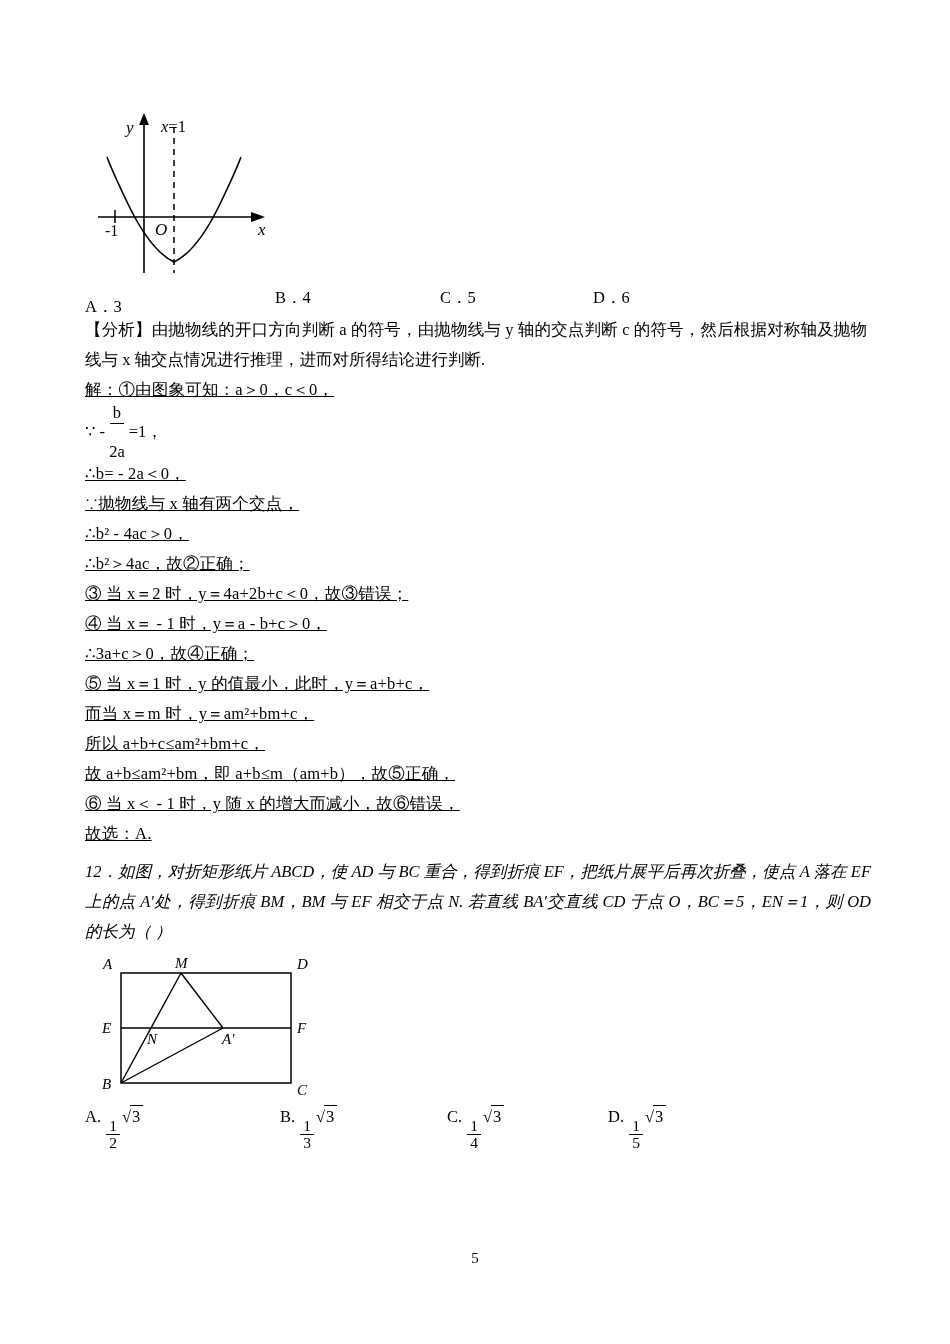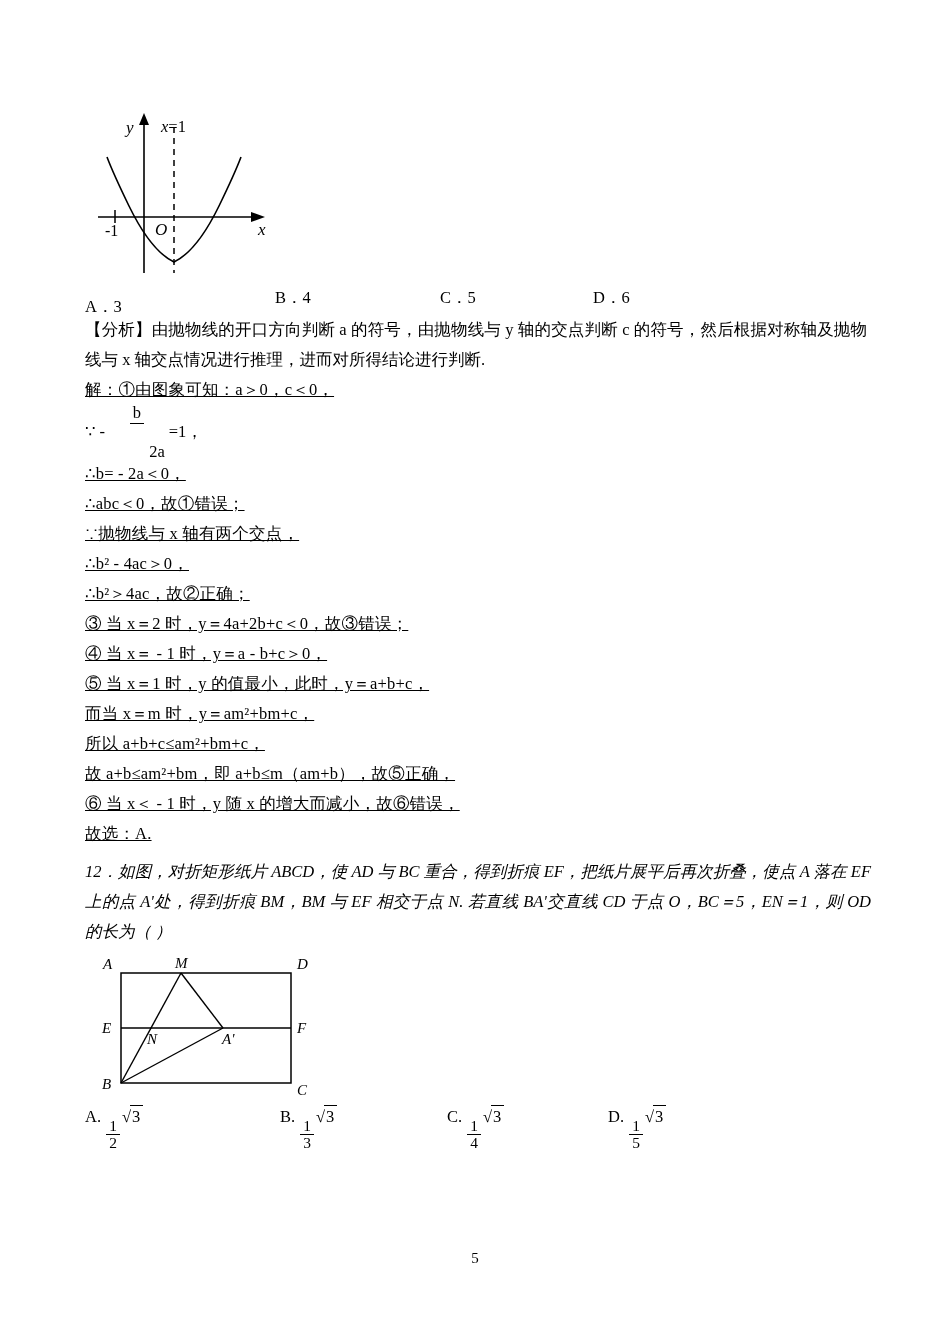--- a/index.html
+++ b/index.html
@@ -79,21 +79,20 @@
     margin: 0 1px;
     line-height: 1.05;
     font-size: 16.5px;
   }
   .frac .num {
     padding: 0 3px 1px 3px;
     border-bottom: 1.4px solid #000;
   }
   .frac .den {
     padding: 19px 3px 0 3px;
-    margin-left: 40px;
   }
 
   
   .sfrac {
     display: inline-flex;
     flex-direction: column;
     align-items: center;
     vertical-align: -0.55em;
     line-height: 1.06;
     font-size: 15.5px;
@@ -189,26 +188,26 @@
     <div class="frac-line">
       <span>∵ -</span>
       <span class="frac">
         <span class="num">b</span>
         <span class="den">2a</span>
       </span>
       <span>=1，</span>
     </div>
 
     <div class="line">∴b= - 2a＜0，</div>
-    <div class="line">∴abc＜0，故①错误；</div>
     <div class="line">∵抛物线与 x 轴有两个交点，</div>
     <div class="line">∴b² - 4ac＞0，</div>
     <div class="line">∴b²＞4ac，故②正确；</div>
     <div class="line">③ 当 x＝2 时，y＝4a+2b+c＜0，故③错误；</div>
     <div class="line">④ 当 x＝ - 1 时，y＝a - b+c＞0，</div>
+    <div class="line">∴3a+c＞0，故④正确；</div>
     <div class="line">⑤ 当 x＝1 时，y 的值最小，此时，y＝a+b+c，</div>
     <div class="line">而当 x＝m 时，y＝am²+bm+c，</div>
     <div class="line">所以 a+b+c≤am²+bm+c，</div>
     <div class="line">故 a+b≤am²+bm，即 a+b≤m（am+b），故⑤正确，</div>
     <div class="line">⑥ 当 x＜ - 1 时，y 随 x 的增大而减小，故⑥错误，</div>
     <div class="line">故选：A.</div>
 
     <div class="spacer-sm"></div>
 
     <div class="para" style="width:786px;font-style:italic;"><span>12．</span><span>如图，对折矩形纸片 ABCD，使 AD 与 BC 重合，得到折痕 EF，把纸片展平后再次折叠，使点 A 落在 EF 上的点 A'处，得到折痕 BM，BM 与 EF 相交于点 N. 若直线 BA'交直线 CD 于点 O，BC＝5，EN＝1，则 OD 的长为（    ）</span></div>

